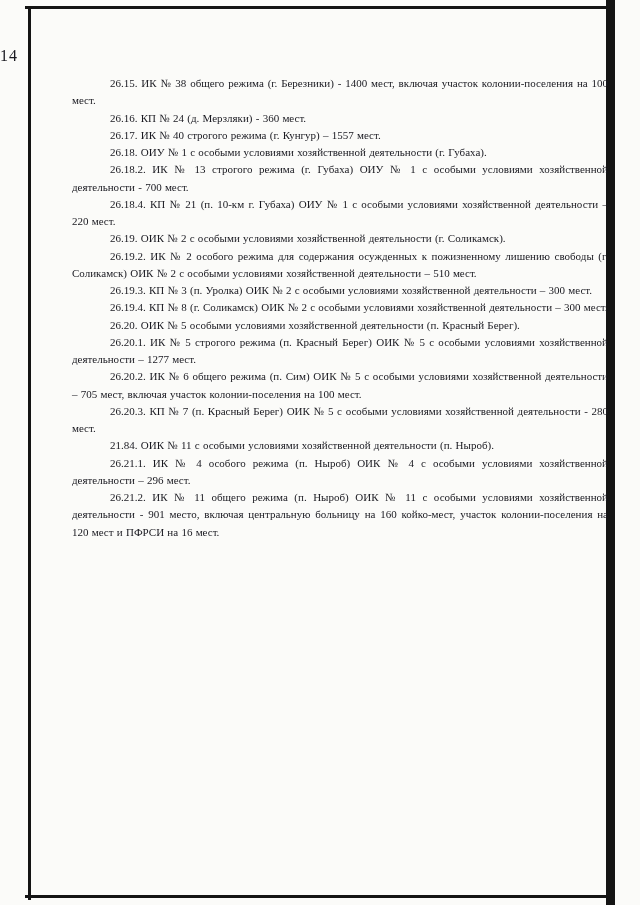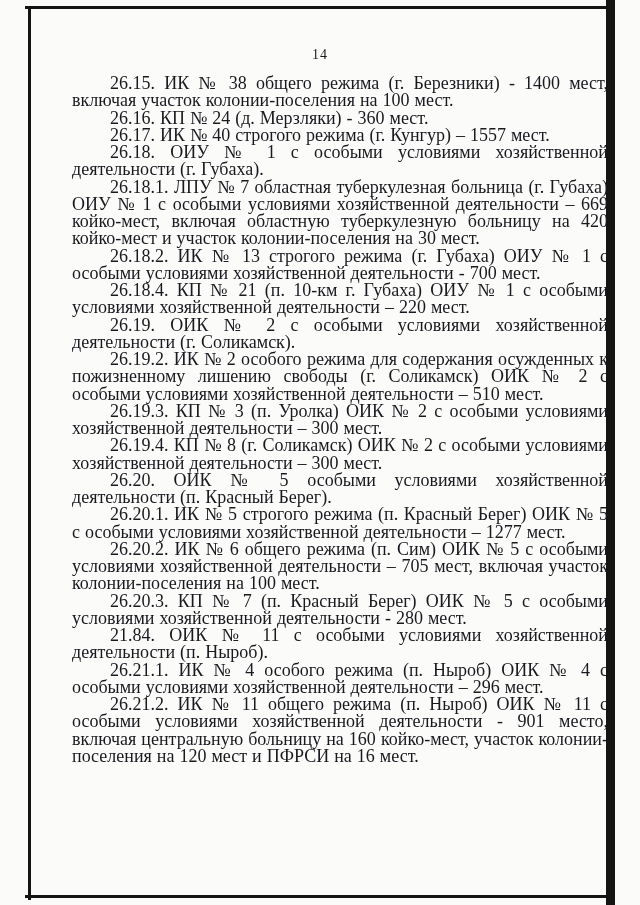--- a/index.html
+++ b/index.html
@@ -21,30 +21,30 @@
   }
   .scan-border.top    { left: 25px;  top: 6px;   width: 586px; height: 3px; }
   .scan-border.left   { left: 28px;  top: 6px;   width: 3px;   height: 894px; }
   .scan-border.right  { left: 606px; top: 0px;   width: 9px;   height: 905px; }
   .scan-border.bottom { left: 25px;  top: 895px; width: 586px; height: 3px; }
   .page-number {
     position: absolute;
     top: 47px;
     left: 0;
     width: 640px;
-    text-align: center;
-    font-size: 14px;
+    text-align: left;
+    font-size: 16px;
     letter-spacing: 1px;
   }
   .doc-content {
     position: absolute;
     left: 72px;
     top: 75px;
     width: 536px;
-    font-size: 18px;
+    font-size: 11px;
     line-height: 17.25px;
     text-align: justify;
     word-spacing: 0.5px;
   }
   .doc-content p {
     margin: 0;
     padding: 0;
     text-indent: 38px;
   }
 </style>
@@ -56,21 +56,20 @@
 <div class="scan-border right"></div>
 <div class="scan-border bottom"></div>
 
 <div class="page-number">14</div>
 
 <div class="doc-content">
   <p>26.15. ИК № 38 общего режима (г. Березники) - 1400 мест, включая участок колонии-поселения на 100 мест.</p>
   <p>26.16. КП № 24 (д. Мерзляки) - 360 мест.</p>
   <p>26.17. ИК № 40 строгого режима (г. Кунгур) – 1557 мест.</p>
   <p>26.18. ОИУ № 1 с особыми условиями хозяйственной деятельности (г. Губаха).</p>
-  <p>26.18.1. ЛПУ № 7 областная туберкулезная больница (г. Губаха) ОИУ № 1 с особыми условиями хозяйственной деятельности – 669 койко-мест, включая областную туберкулезную больницу на 420 койко-мест и участок колонии-поселения на 30 мест.</p>
   <p>26.18.2. ИК № 13 строгого режима (г. Губаха) ОИУ № 1 с особыми условиями хозяйственной деятельности - 700 мест.</p>
   <p>26.18.4. КП № 21 (п. 10-км г. Губаха) ОИУ № 1 с особыми условиями хозяйственной деятельности – 220 мест.</p>
   <p>26.19. ОИК № 2 с особыми условиями хозяйственной деятельности (г. Соликамск).</p>
   <p>26.19.2. ИК № 2 особого режима для содержания осужденных к пожизненному лишению свободы (г. Соликамск) ОИК № 2 с особыми условиями хозяйственной деятельности – 510 мест.</p>
   <p>26.19.3. КП № 3 (п. Уролка) ОИК № 2 с особыми условиями хозяйственной деятельности – 300 мест.</p>
   <p>26.19.4. КП № 8 (г. Соликамск) ОИК № 2 с особыми условиями хозяйственной деятельности – 300 мест.</p>
   <p>26.20. ОИК № 5 особыми условиями хозяйственной деятельности (п. Красный Берег).</p>
   <p>26.20.1. ИК № 5 строгого режима (п. Красный Берег) ОИК № 5 с особыми условиями хозяйственной деятельности – 1277 мест.</p>
   <p>26.20.2. ИК № 6 общего режима (п. Сим) ОИК № 5 с особыми условиями хозяйственной деятельности – 705 мест, включая участок колонии-поселения на 100 мест.</p>
   <p>26.20.3. КП № 7 (п. Красный Берег) ОИК № 5 с особыми условиями хозяйственной деятельности - 280 мест.</p>

